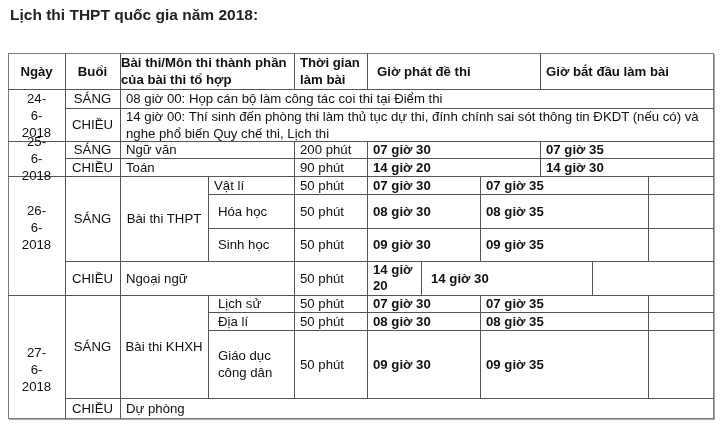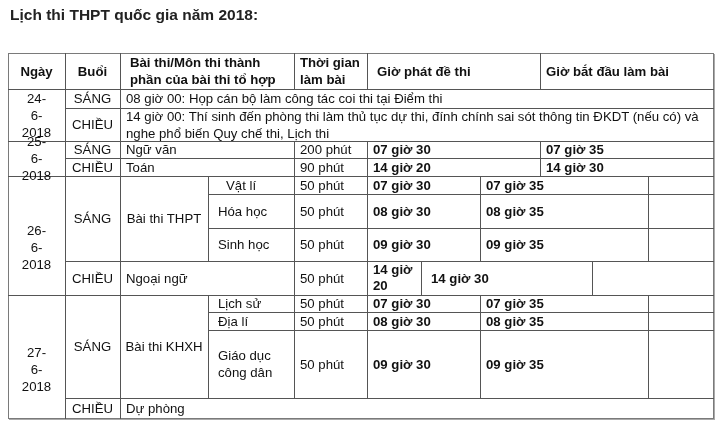--- a/index.html
+++ b/index.html
@@ -49,21 +49,21 @@
   <div class="line v" style="left:480px;top:176px;height:85px"></div>
   <div class="line v" style="left:648px;top:176px;height:85px"></div>
   <div class="line v" style="left:421px;top:261px;height:34px"></div>
   <div class="line v" style="left:592px;top:261px;height:34px"></div>
   <div class="line v" style="left:208px;top:295px;height:103px"></div>
   <div class="line v" style="left:480px;top:295px;height:103px"></div>
   <div class="line v" style="left:648px;top:295px;height:103px"></div>
 
   <div class="cell b c" style="left:8px;top:53px;width:57px;height:36px">Ngày</div>
   <div class="cell b c" style="left:65px;top:53px;width:55px;height:36px">Buổi</div>
-  <div class="cell b" style="left:120px;top:53px;width:174px;height:36px;padding-left:10px">Bài thi/Môn thi thành phần của bài thi tổ hợp</div>
+  <div class="cell b" style="left:120px;top:53px;width:174px;height:36px;padding-left:1px">Bài thi/Môn thi thành phần của bài thi tổ hợp</div>
   <div class="cell b" style="left:294px;top:53px;width:73px;height:36px">Thời gian làm bài</div>
   <div class="cell b" style="left:367px;top:53px;width:173px;height:36px;padding-left:10px">Giờ phát đề thi</div>
   <div class="cell b" style="left:540px;top:53px;width:174px;height:36px">Giờ bắt đầu làm bài</div>
 
   <div class="cell c" style="left:8px;top:89px;width:57px;height:52px;padding:0 14px">24-6-2018</div>
   <div class="cell c" style="left:65px;top:89px;width:55px;height:19px">SÁNG</div>
   <div class="cell" style="left:120px;top:89px;width:594px;height:19px">08 giờ 00: Họp cán bộ làm công tác coi thi tại Điểm thi</div>
   <div class="cell c" style="left:65px;top:108px;width:55px;height:33px">CHIỀU</div>
   <div class="cell" style="left:120px;top:108px;width:594px;height:33px">14 giờ 00: Thí sinh đến phòng thi làm thủ tục dự thi, đính chính sai sót thông tin ĐKDT (nếu có) và nghe phổ biến Quy chế thi, Lịch thi</div>
 
@@ -72,25 +72,25 @@
   <div class="cell" style="left:120px;top:141px;width:174px;height:17px">Ngữ văn</div>
   <div class="cell" style="left:294px;top:141px;width:73px;height:17px">200 phút</div>
   <div class="cell b" style="left:367px;top:141px;width:173px;height:17px">07 giờ 30</div>
   <div class="cell b" style="left:540px;top:141px;width:174px;height:17px">07 giờ 35</div>
   <div class="cell c" style="left:65px;top:158px;width:55px;height:18px">CHIỀU</div>
   <div class="cell" style="left:120px;top:158px;width:174px;height:18px">Toán</div>
   <div class="cell" style="left:294px;top:158px;width:73px;height:18px">90 phút</div>
   <div class="cell b" style="left:367px;top:158px;width:173px;height:18px">14 giờ 20</div>
   <div class="cell b" style="left:540px;top:158px;width:174px;height:18px">14 giờ 30</div>
 
-  <div class="cell c" style="left:8px;top:188px;width:57px;height:119px;padding:0 14px">26-6-2018</div>
+  <div class="cell c" style="left:8px;top:168px;width:57px;height:119px;padding:0 14px">26-6-2018</div>
   <div class="cell c" style="left:65px;top:176px;width:55px;height:85px">SÁNG</div>
   <div class="cell c" style="left:120px;top:176px;width:88px;height:85px;padding:0">Bài thi THPT</div>
 
-  <div class="cell" style="left:208px;top:176px;width:86px;height:18px;padding-left:18px">Vật lí</div>
+  <div class="cell" style="left:208px;top:176px;width:86px;height:18px;padding-left:6px">Vật lí</div>
   <div class="cell" style="left:294px;top:176px;width:73px;height:18px">50 phút</div>
   <div class="cell b" style="left:367px;top:176px;width:113px;height:18px">07 giờ 30</div>
   <div class="cell b" style="left:480px;top:176px;width:168px;height:18px">07 giờ 35</div>
 
   <div class="cell" style="left:208px;top:194px;width:86px;height:34px;padding-left:10px">Hóa học</div>
   <div class="cell" style="left:294px;top:194px;width:73px;height:34px">50 phút</div>
   <div class="cell b" style="left:367px;top:194px;width:113px;height:34px">08 giờ 30</div>
   <div class="cell b" style="left:480px;top:194px;width:168px;height:34px">08 giờ 35</div>
 
   <div class="cell" style="left:208px;top:228px;width:86px;height:33px;padding-left:10px">Sinh học</div>

